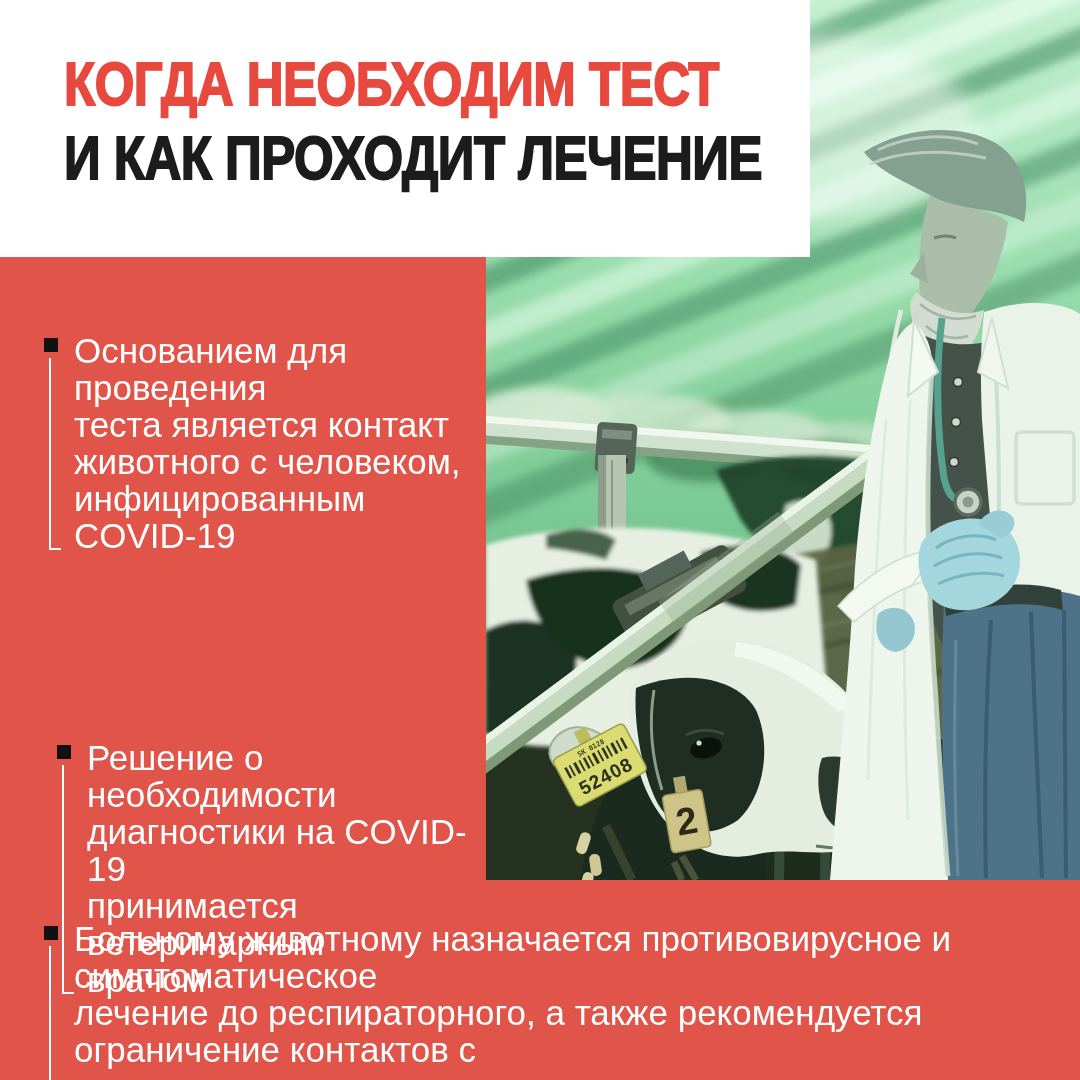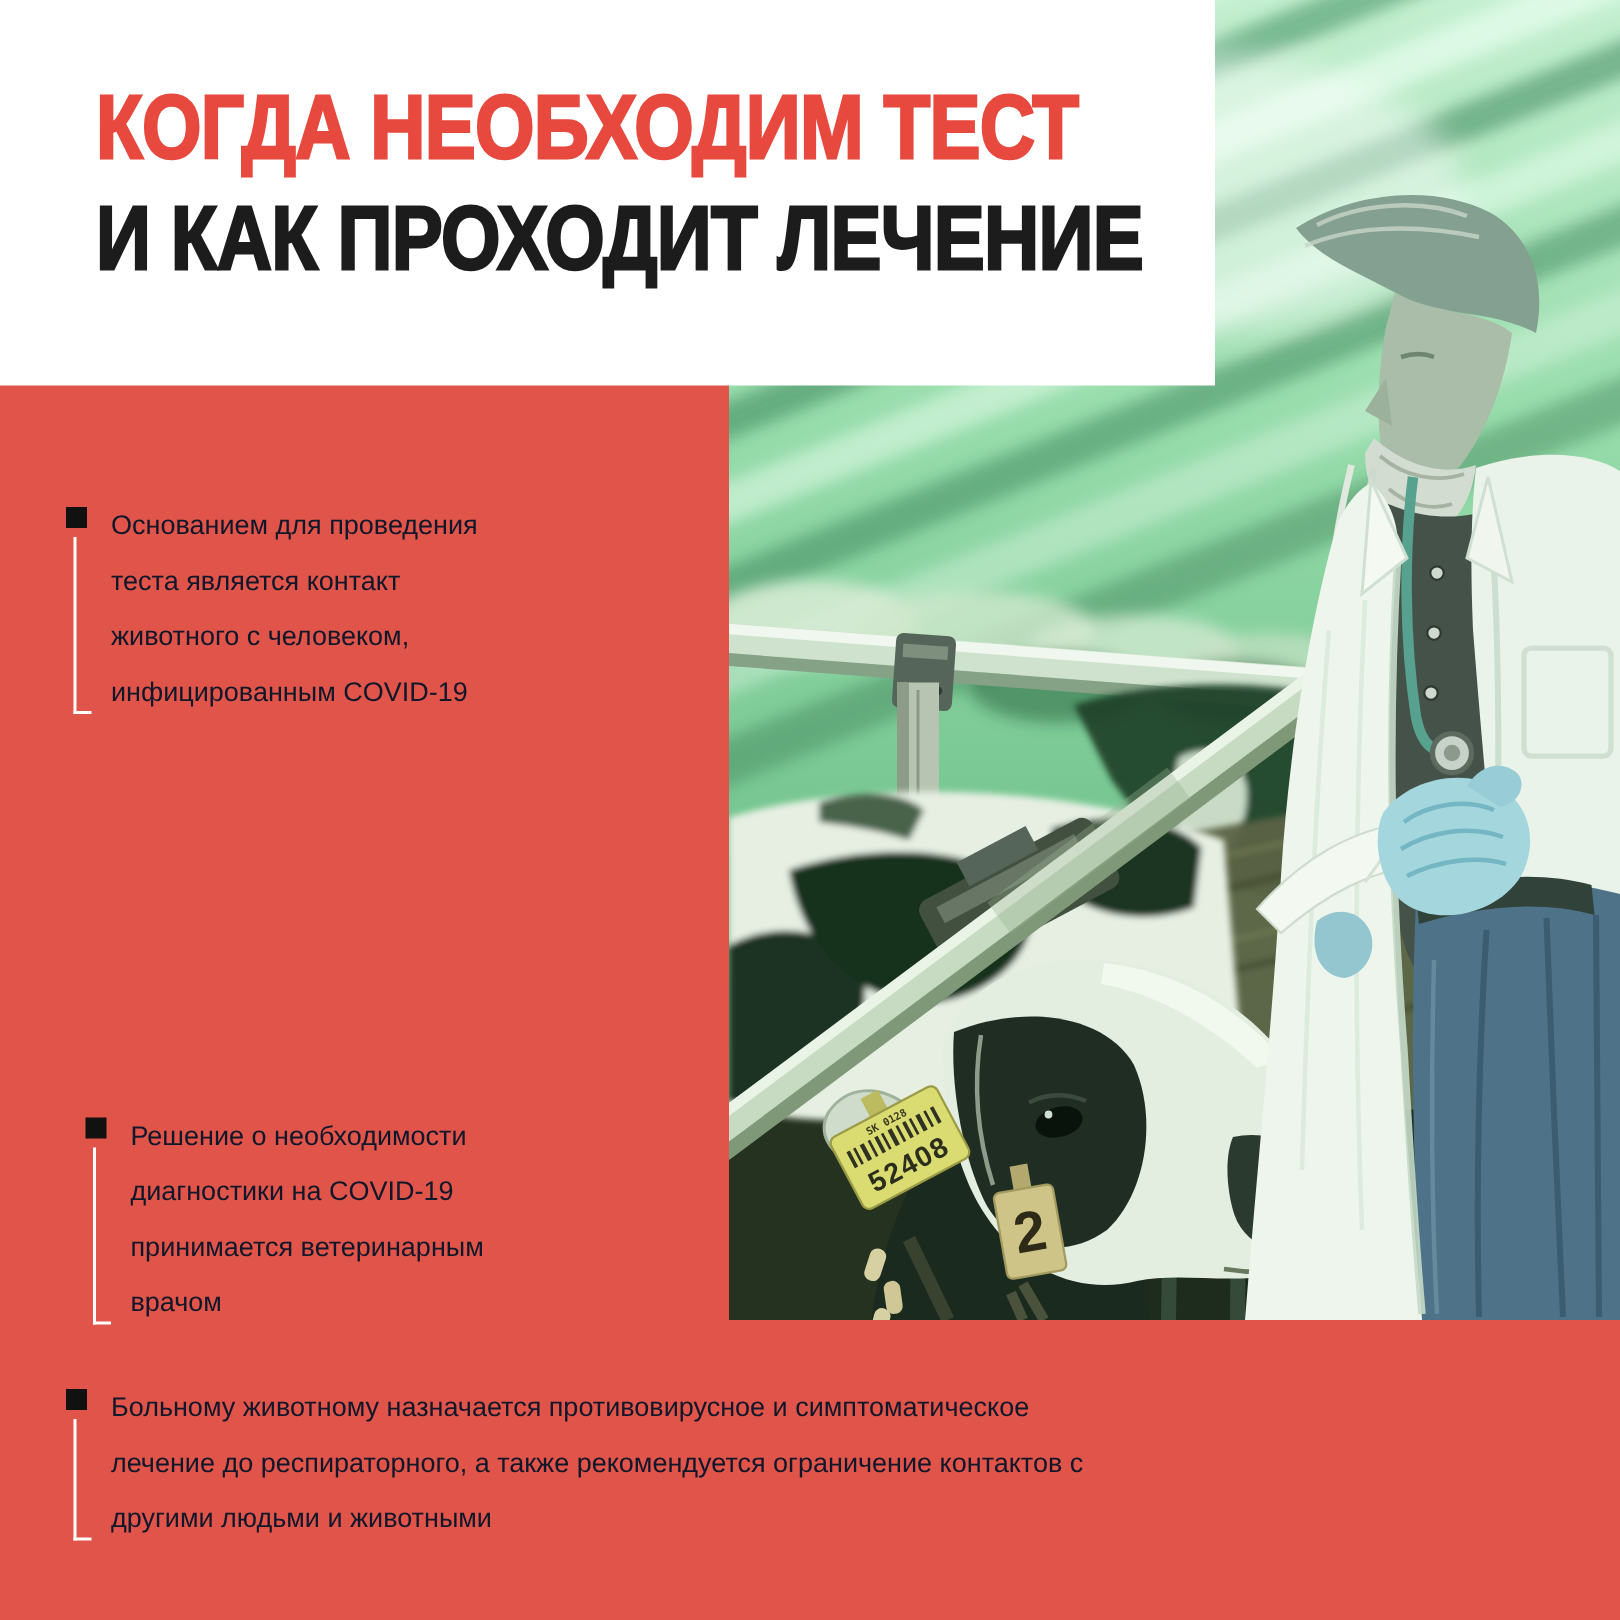--- a/index.html
+++ b/index.html
@@ -19,21 +19,21 @@
   .title.red{top:50px;color:#E8493E;}
   .title.black{top:124px;color:#1C1C1C;}
   .bullet{position:absolute;}
   .bullet .marker{position:absolute;left:0;top:0;bottom:0;width:30px;}
   .bullet .sq{position:absolute;left:0;top:6px;width:14px;height:14px;background:#111111;}
   .bullet .tail{
     position:absolute;left:5px;top:26px;bottom:4px;width:10px;
     border-left:2px solid #ffffff;border-bottom:2px solid #ffffff;
   }
   .bullet p{
-    margin:0 0 0 30px;color:#0f172a;font-size:18px;line-height:37px;
+    margin:0 0 0 30px;color:#ffffff;font-size:35px;line-height:37px;
     white-space:pre-line;font-weight:400;
   }
   .b1{left:44px;top:332px;width:428px;}
   .b2{left:44px;top:514px;width:428px;}
   .b3{left:57px;top:739px;width:428px;}
   .b4{left:44px;top:920px;width:985px;}
 </style>
 </head>
 <body>
 

